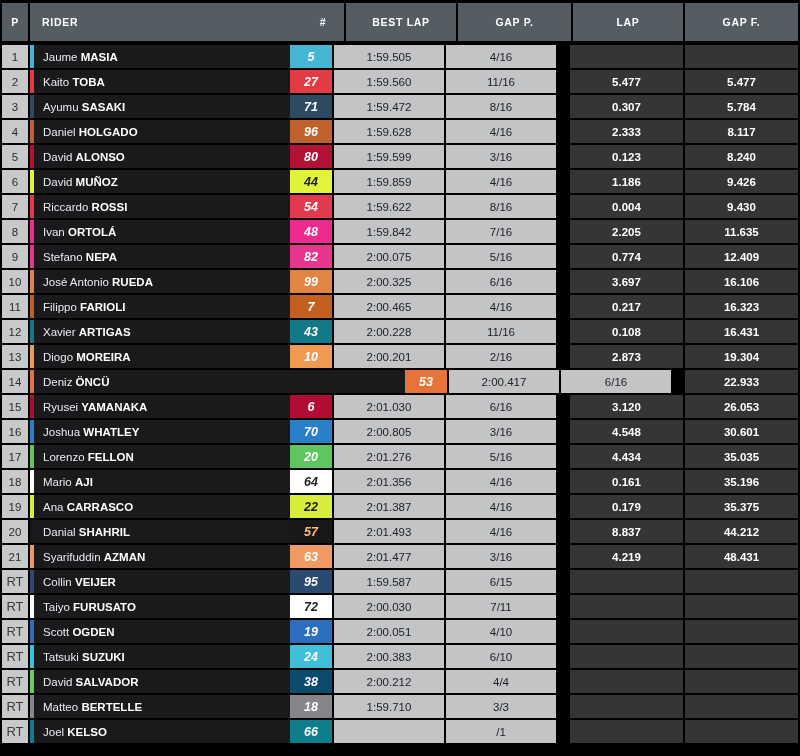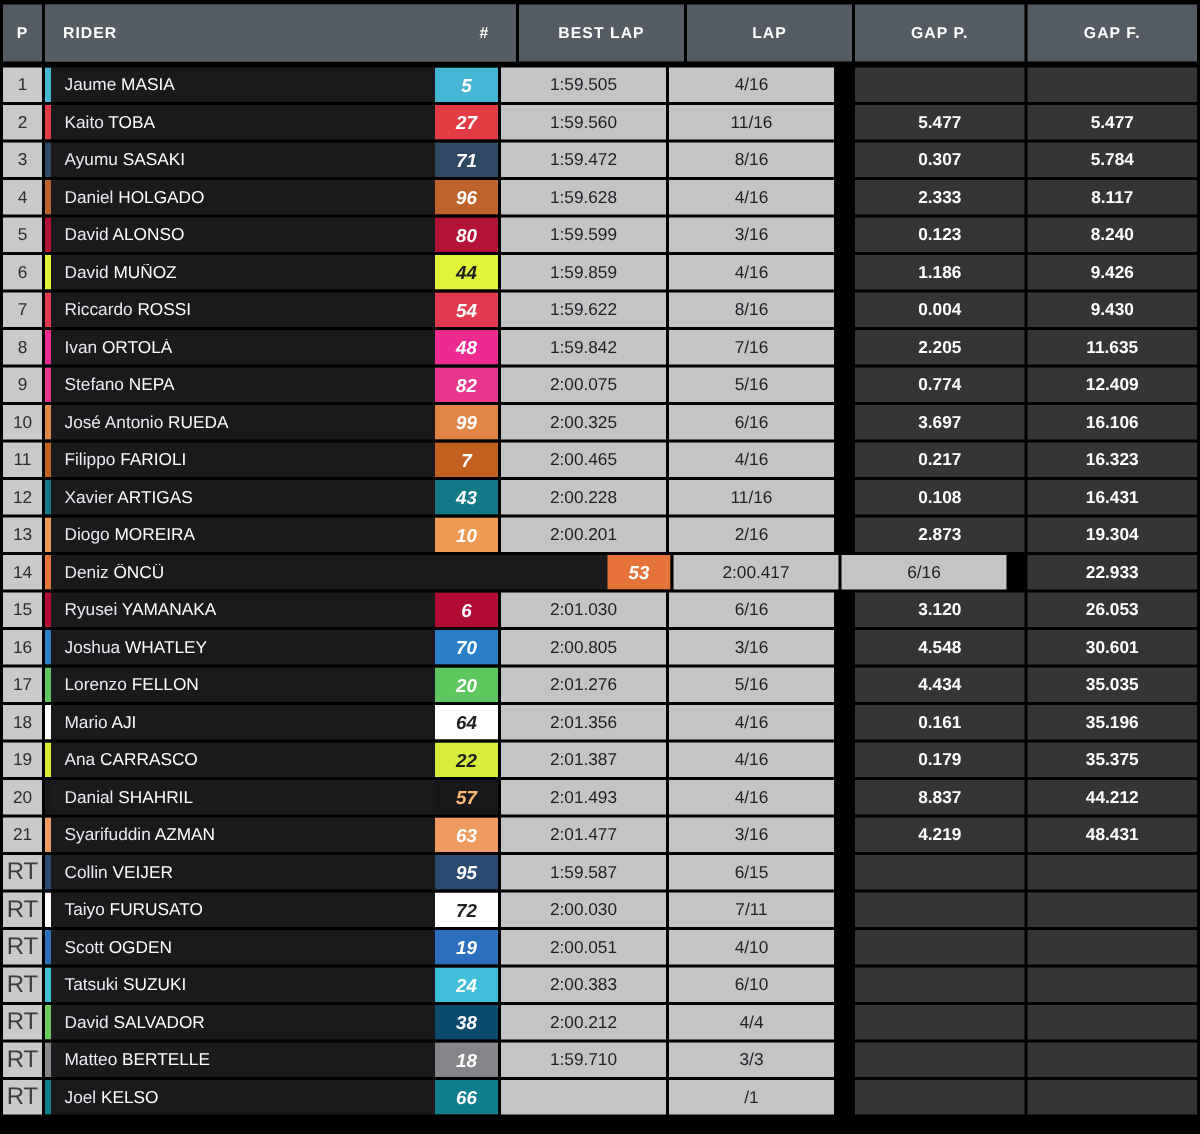--- a/index.html
+++ b/index.html
@@ -32,32 +32,32 @@
   
   .rows{flex:1;display:flex;flex-direction:column;}
   .row{display:flex;height:25px;flex:0 0 25px;background:#000;}
 
   .c{display:flex;align-items:center;font-size:11.5px;}
 
   .pos{
     width:26px;margin:1px 0 1px 2px;background:#c7c9cb;color:#2a2c2e;
     justify-content:center;font-size:11.5px;font-weight:normal;
   }
-  .pos.rt{font-size:16px;color:#3a3c3e;}
+  .pos.rt{font-size:13px;color:#3a3c3e;}
 
   .ridergrp{
     flex:1;margin:1px 0 1px 2px;background:#1a1a1c;display:flex;align-items:center;
     position:relative;overflow:hidden;
   }
   .accent{width:4px;align-self:stretch;flex:0 0 4px;}
   .rname{
     flex:1;padding-left:9px;color:#e9ecef;font-size:11.5px;white-space:nowrap;
     overflow:hidden;
   }
-  .rname b{font-weight:normal;color:#fff;}
+  .rname b{font-weight:bold;color:#fff;}
   .rname .fn{font-weight:normal;}
 
   .num{
     width:42px;flex:0 0 42px;align-self:stretch;display:flex;
     align-items:center;justify-content:center;
     font-size:12.5px;font-weight:bold;font-style:italic;
   }
 
   .best{
     width:110px;flex:0 0 110px;margin:1px 0 1px 2px;background:#c2c4c6;color:#1d1f21;
@@ -81,22 +81,22 @@
 
 <div class="board">
 
   <div class="hdr">
     <div class="cell h-p">P</div>
     <div class="h-ridergrp">
       <div class="cell h-rider">RIDER</div>
       <div class="cell h-num">#</div>
     </div>
     <div class="cell h-best">BEST LAP</div>
+    <div class="cell h-gp">GAP P.</div>
     <div class="cell h-lap">LAP</div>
-    <div class="cell h-gp">GAP P.</div>
     <div class="cell h-gf">GAP F.</div>
   </div>
 
   <div class="rows" id="rows">
       <div class="row">
         <div class="c pos">1</div>
         <div class="ridergrp">
           <div class="accent" style="background: rgb(69, 183, 212);"></div>
           <div class="rname"><span class="fn">Jaume</span> <b>MASIA</b></div>
           <div class="num" style="background: rgb(69, 183, 212); color: rgb(255, 255, 255);">5</div>

